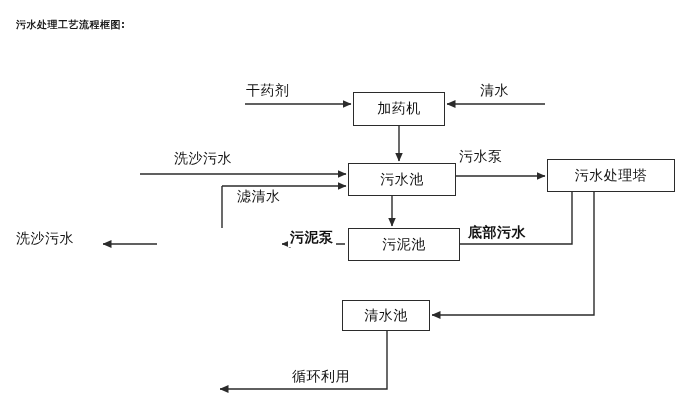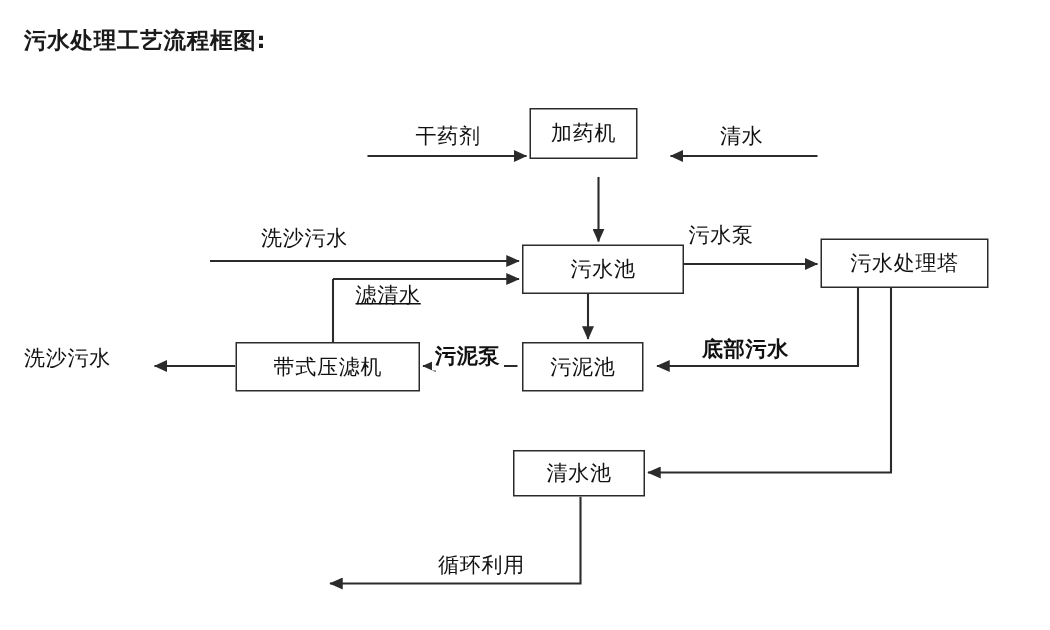--- a/index.html
+++ b/index.html
@@ -12,21 +12,21 @@
     width: 700px;
     height: 420px;
     background: #ffffff;
     font-family: "DejaVu Sans", "Liberation Sans", sans-serif;
     overflow: hidden;
   }
   #title {
     position: absolute;
     left: 16px;
     top: 18px;
-    font-size: 15px;
+    font-size: 10px;
     font-weight: bold;
     color: #1a1a1a;
     letter-spacing: 0.5px;
     white-space: nowrap;
   }
   #wires {
     position: absolute;
     left: 0;
     top: 0;
     width: 700px;
@@ -85,47 +85,44 @@
       <path d="M436,176 L545,176" marker-end="url(#arrR)"></path>
       <path d="M392,196 L392,226" marker-end="url(#arrD)"></path>
       <path d="M572,192 L572,244 L438,244" marker-end="url(#arrL)"></path>
       <path d="M345,244 L282,244" marker-end="url(#arrL)"></path>
       <path d="M157,244 L103,244" marker-end="url(#arrL)"></path>
       <path d="M594,192 L594,315 L432,315" marker-end="url(#arrL)"></path>
       <path d="M387,331 L387,389 L220,389" marker-end="url(#arrL)"></path>
     </g>
   </svg>
 
-  <div class="node" style="left:353px; top:72px; width:72px; height:34px;">
+  <div class="node" style="left:353px; top:92px; width:92px; height:34px;">
     <span>加药机</span>
   </div>
 
   <div class="node" style="left:348px; top:163px; width:108px; height:33px;">
     <span>污水池</span>
   </div>
 
-  <div class="node" style="left:547px; top:159px; width:112px; height:33px;">
+  <div class="node" style="left:547px; top:159px; width:128px; height:33px;">
     <span>污水处理塔</span>
   </div>
 
-  <div class="node" style="left:157px; top:228px; width:123px; height:33px;">
-    <span>带式压滤机</span>
-  </div>
 
-  <div class="node" style="left:348px; top:228px; width:81px; height:33px;">
+  <div class="node" style="left:348px; top:228px; width:112px; height:33px;">
     <span>污泥池</span>
   </div>
 
   <div class="node" style="left:342px; top:300px; width:88px; height:31px;">
     <span>清水池</span>
   </div>
 
-  <div class="edge-label" style="left:275px; top:82px;">干药剂</div>
+  <div class="edge-label" style="left:244px; top:82px;">干药剂</div>
   <div class="edge-label" style="left:478px; top:82px;">清水</div>
   <div class="edge-label" style="left:172px; top:150px;text-align:right;">洗沙污水</div>
   <div class="edge-label" style="left:457px; top:148px;">污水泵</div>
-  <div class="edge-label" style="left:235px; top:188px;text-decoration:underline;">滤清水</div>
+  <div class="edge-label" style="left:235px; top:188px;">滤清水</div>
   <div class="edge-label" style="left:14px; top:230px;">洗沙污水</div>
   <div class="edge-label" style="left:288px; top:229px;font-weight:bold;">污泥泵</div>
   <div class="edge-label" style="left:466px; top:224px;font-weight:bold;">底部污水</div>
   <div class="edge-label" style="left:262px; top:368px;margin-left:28px;">循环利用</div>
 
 </div>
 
 </body></html>

